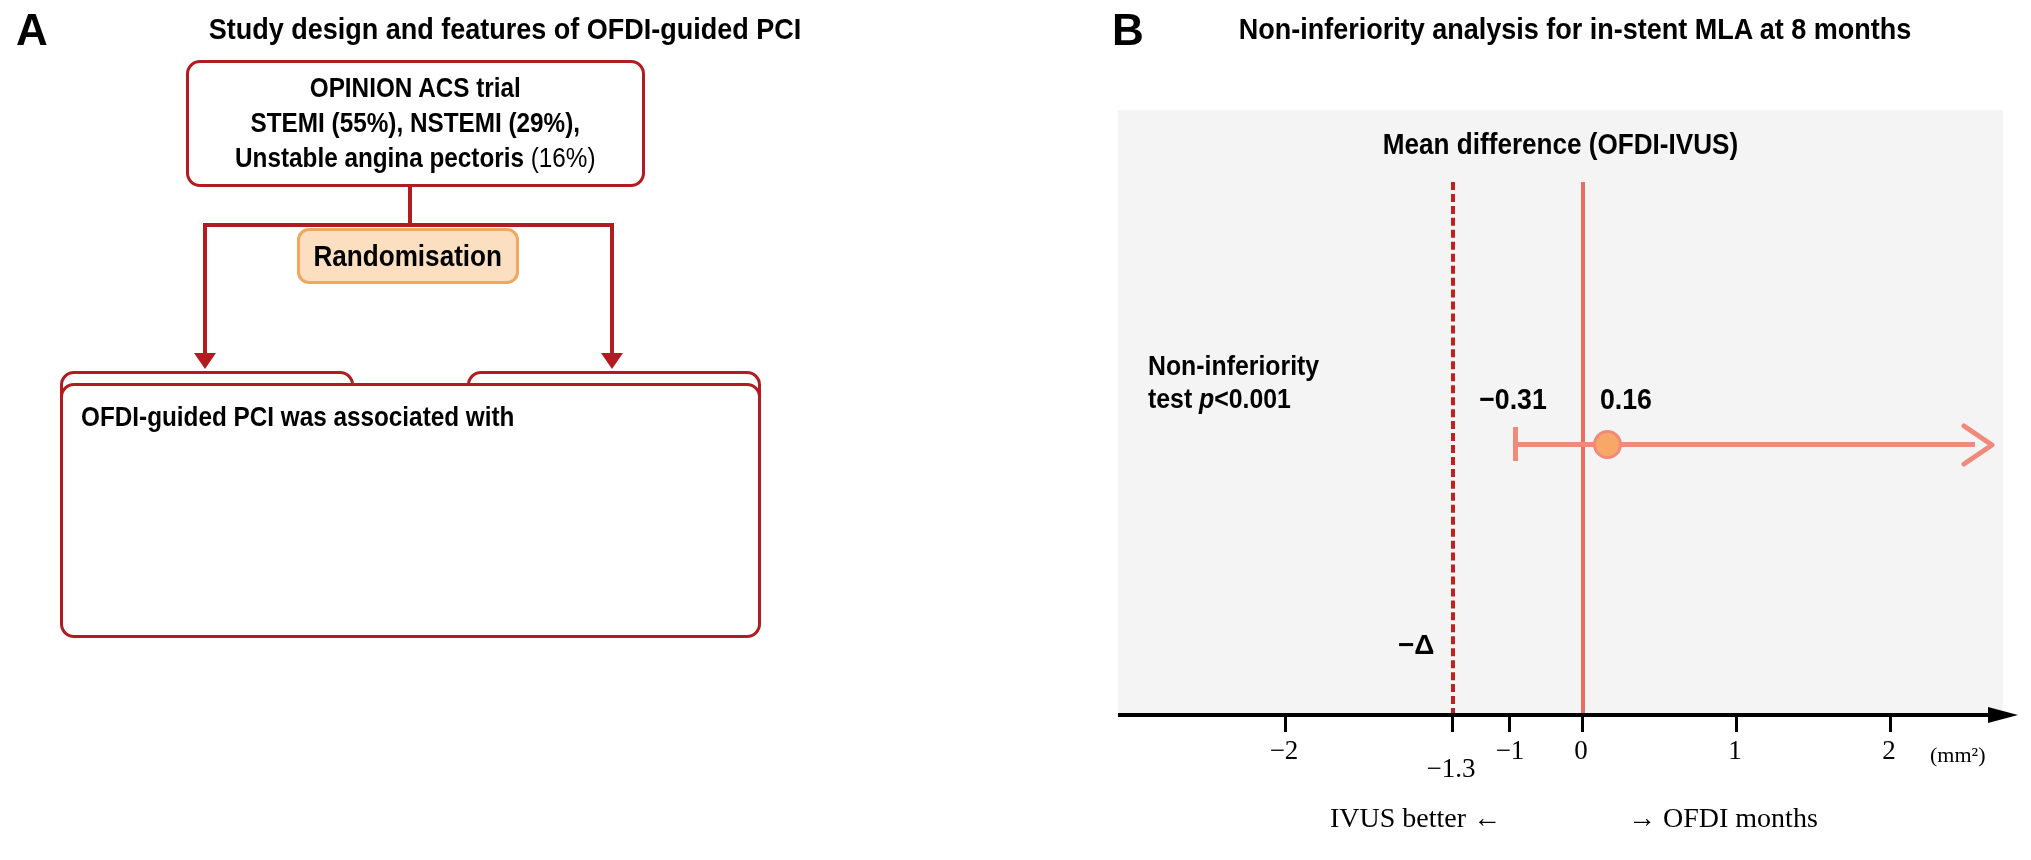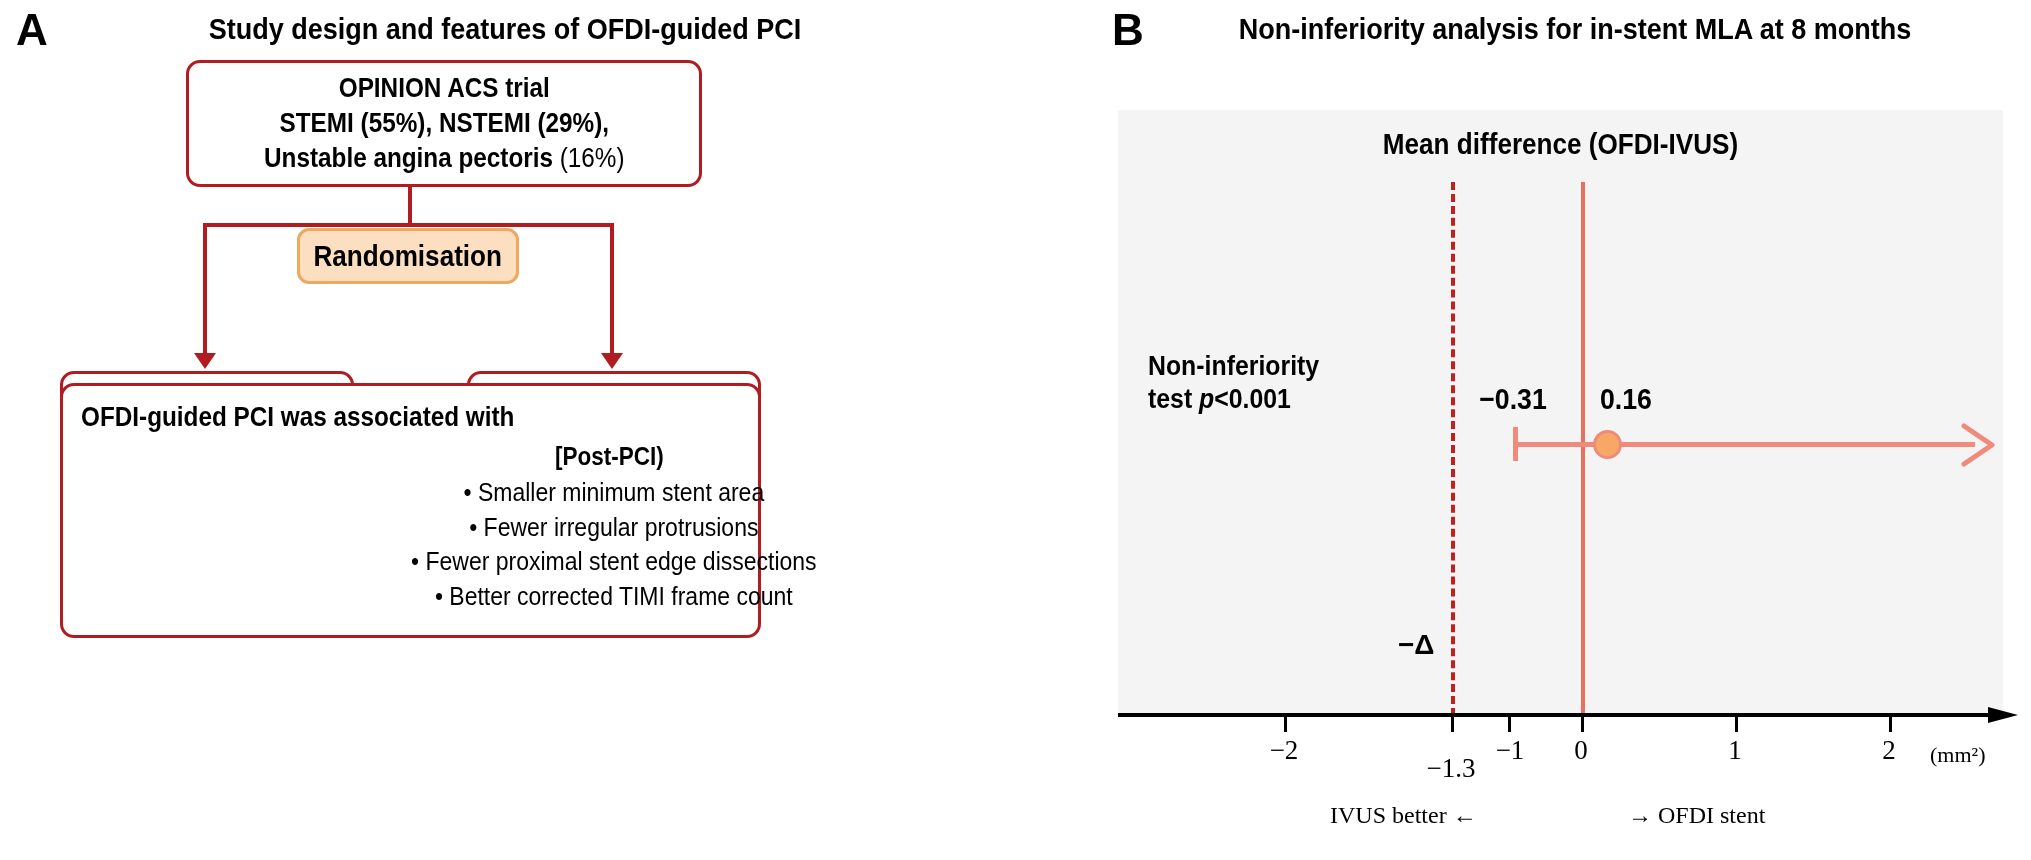--- a/index.html
+++ b/index.html
@@ -95,42 +95,42 @@
   }
   .tick-label{
     font-size:27px;white-space:nowrap;font-weight:400;
     font-family:"Liberation Serif","DejaVu Serif",serif;
   }
   .unit-label{
     font-size:22px;white-space:nowrap;
     font-family:"Liberation Serif","DejaVu Serif",serif;
   }
   .foot-label{
-    font-size:24px;white-space:nowrap;
+    font-size:28px;white-space:nowrap;
     font-family:"Liberation Serif","DejaVu Serif",serif;
   }
   .axis-line{position:absolute;background:#000;}
   .tickmark{position:absolute;background:#000;width:3px;height:15px;}
   .zero-line{position:absolute;background:#E8705F;width:4px;}
   .ni-line{position:absolute;border-left:4px dashed #C0211F;}
   .ci-line{position:absolute;background:#F08A7A;height:5px;}
   .ci-cap{position:absolute;background:#F08A7A;width:5px;height:34px;}
   .dot{
     position:absolute;border-radius:50%;
     background:#F7A866;border:3px solid #F08A7A;
     box-sizing:border-box;
   }
 </style>
 </head>
 <body>
 
 <div class="abs panel-letter" style="left:16px;top:8px;">A</div>
 <div class="abs panel-title" style="left:152px;top:12px;width:706px;text-align:center;">Study design and features of OFDI-guided PCI</div>
 
-<div class="abs fbox" style="left:186px;top:60px;width:516px;height:127px;">
+<div class="abs fbox" style="left:186px;top:60px;width:459px;height:127px;">
   <div class="inner">
     <div class="box-line">OPINION ACS trial</div>
     <div class="box-line">STEMI (55%), NSTEMI (29%),</div>
     <div class="box-line"><span>Unstable angina pectoris</span><span class="lightweight"> (16%)</span></div>
   </div>
 </div>
 
 <div class="conn" style="left:408px;top:187px;width:3.5px;height:36px;"></div>
 
 <div class="conn" style="left:203px;top:223px;width:410px;height:3.5px;"></div>
@@ -149,27 +149,20 @@
   <div class="box-line"><span>OFDI-guided PCI</span><span class="lightweight"> (n=70)</span></div>
 </div>
 <div class="abs fbox" style="left:467px;top:371px;width:294px;height:62px;">
   <div class="box-line"><span>IVUS-guided PCI</span><span class="lightweight"> (n=69)</span></div>
 </div>
 
 <div class="abs fbox" style="left:60px;top:383px;width:701px;height:255px;display:block;border-radius:14px;">
   <div class="abs details-title" style="left:18px;top:16px;">OFDI-guided PCI was associated with</div>
 
 
-  <div class="abs" style="left:348px;top:56px;">
-    <div class="sec-head">[Post-PCI)</div>
-    <div class="bullet" style="margin-top:4px;">• Smaller minimum stent area</div>
-    <div class="bullet">• Fewer irregular protrusions</div>
-    <div class="bullet">• Fewer proximal stent edge dissections</div>
-    <div class="bullet">• Better corrected TIMI frame count</div>
-  </div>
 </div>
 
 <div class="abs panel-letter" style="left:1112px;top:8px;">B</div>
 <div class="abs panel-title" style="left:1180px;top:12px;width:790px;text-align:center;">Non-inferiority analysis for in-stent MLA at 8 months</div>
 
 <div class="abs plot-bg" style="left:1118px;top:110px;width:885px;height:605px;"></div>
 
 <div class="abs plot-title" style="left:1118px;top:128px;width:885px;text-align:center;">Mean difference (OFDI-IVUS)</div>
 
 <div class="abs ni-text" style="left:1148px;top:350px;">
@@ -208,13 +201,13 @@
 
 <div class="abs tick-label" style="left:1254px;top:735px;width:60px;text-align:center;">−2</div>
 <div class="abs tick-label" style="left:1411px;top:753px;width:80px;text-align:center;">−1.3</div>
 <div class="abs tick-label" style="left:1482px;top:735px;width:56px;text-align:center;">−1</div>
 <div class="abs tick-label" style="left:1553px;top:735px;width:56px;text-align:center;">0</div>
 <div class="abs tick-label" style="left:1707px;top:735px;width:56px;text-align:center;">1</div>
 <div class="abs tick-label" style="left:1861px;top:735px;width:56px;text-align:center;">2</div>
 <div class="abs unit-label" style="left:1930px;top:742px;">(mm²)</div>
 
 <div class="abs foot-label" style="left:1330px;top:802px;">IVUS better ←</div>
-<div class="abs foot-label" style="left:1628px;top:802px;">→ OFDI stent</div>
+<div class="abs foot-label" style="left:1628px;top:802px;">→ OFDI months</div>
 
 </body></html>

